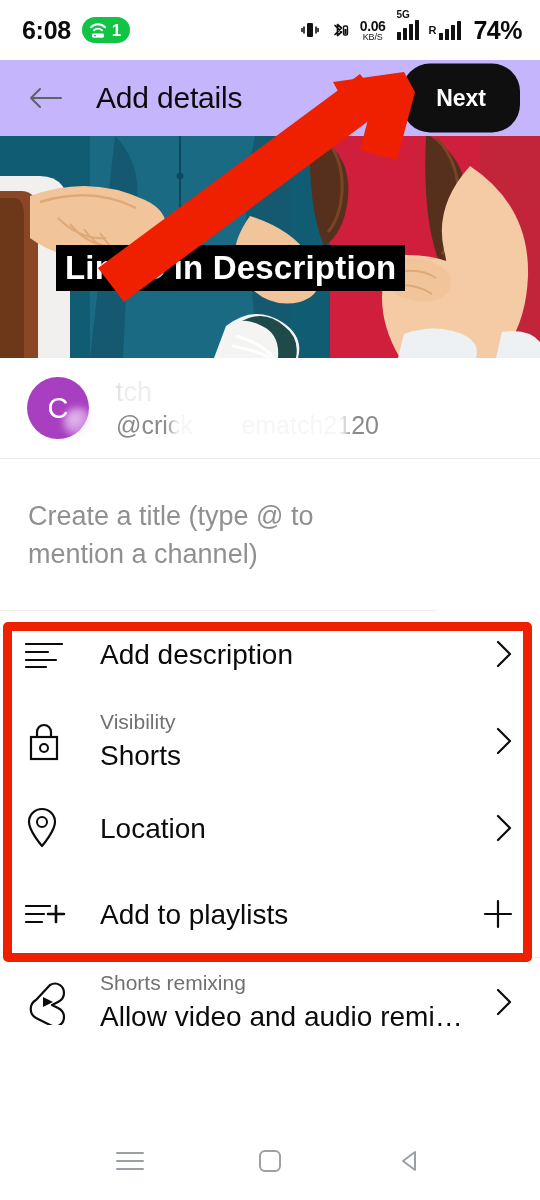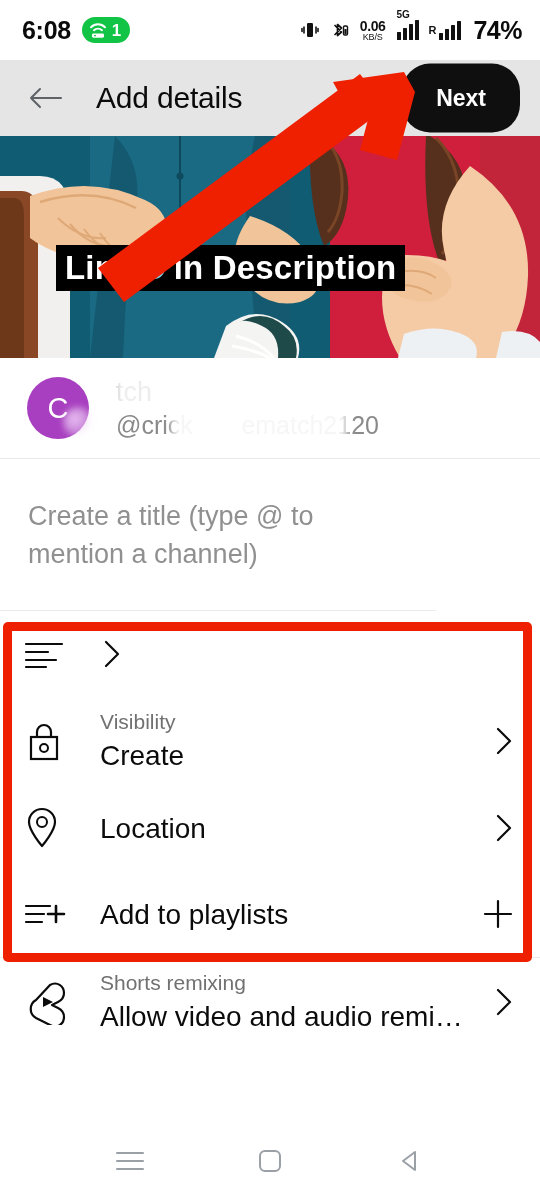--- a/index.html
+++ b/index.html
@@ -42,21 +42,21 @@
   .sig-label-r{ font-size:11px; font-weight:700; color:#111; align-self:center; margin-right:1px; }
   .bars{ display:flex; align-items:flex-end; gap:2px; height:20px; }
   .bars i{ display:block; width:4px; background:#111; border-radius:0.5px; }
   .battery-pct{ font-size:25px; font-weight:600; color:#0b0b0b; letter-spacing:-0.5px; margin-left:2px; }
 
   
   .appbar{
     height:76px; width:540px;
     display:flex; align-items:center;
     padding:0 22px;
-    background:#e5e5e5;
+    background:#c4b5fd;
     position:relative;
   }
   .back-btn{ width:46px; height:46px; display:flex; align-items:center; justify-content:center; cursor:pointer; }
   .appbar-title{
     font-size:30px; color:#0b0b0b; font-weight:400;
     margin-left:28px; letter-spacing:-0.2px;
   }
   .next-btn{
     position:absolute; right:20px; top:50%; transform:translateY(-50%);
     background:#0f0f0f; color:#ffffff;
@@ -329,38 +329,41 @@
 </div>
 
 <div class="option-list">
 
   <div class="opt-row">
     <div class="opt-icon">
       <svg width="42" height="32" viewBox="0 0 42 32" aria-hidden="true">
         <path d="M2 6h36M2 14h22M2 22h30M2 29h20" stroke="#0b0b0b" stroke-width="2.2" stroke-linecap="round"></path>
       </svg>
     </div>
+    <div class="opt-body">
+      <div class="opt-label single">Add description</div>
+    </div>
     <div class="opt-trail">
       <svg width="20" height="32" viewBox="0 0 20 32" aria-hidden="true">
         <path d="M4 4l12 12L4 28" stroke="#0b0b0b" stroke-width="2.2" fill="none" stroke-linecap="round" stroke-linejoin="round"></path>
       </svg>
     </div>
   </div>
 
   <div class="opt-row tall">
     <div class="opt-icon">
       <svg width="40" height="42" viewBox="0 0 40 42" aria-hidden="true">
         <rect x="7" y="17" width="26" height="22" stroke="#0b0b0b" stroke-width="2.2" fill="none"></rect>
         <path d="M13 17v-5a7 7 0 0 1 14 0v5" stroke="#0b0b0b" stroke-width="2.2" fill="none"></path>
         <circle cx="20" cy="28" r="4" stroke="#0b0b0b" stroke-width="2" fill="none"></circle>
       </svg>
     </div>
     <div class="opt-body">
       <div class="opt-sub">Visibility</div>
-      <div class="opt-label">Create</div>
+      <div class="opt-label">Shorts</div>
     </div>
     <div class="opt-trail">
       <svg width="20" height="32" viewBox="0 0 20 32" aria-hidden="true">
         <path d="M4 4l12 12L4 28" stroke="#0b0b0b" stroke-width="2.2" fill="none" stroke-linecap="round" stroke-linejoin="round"></path>
       </svg>
     </div>
   </div>
 
   <div class="opt-row">
     <div class="opt-icon">

